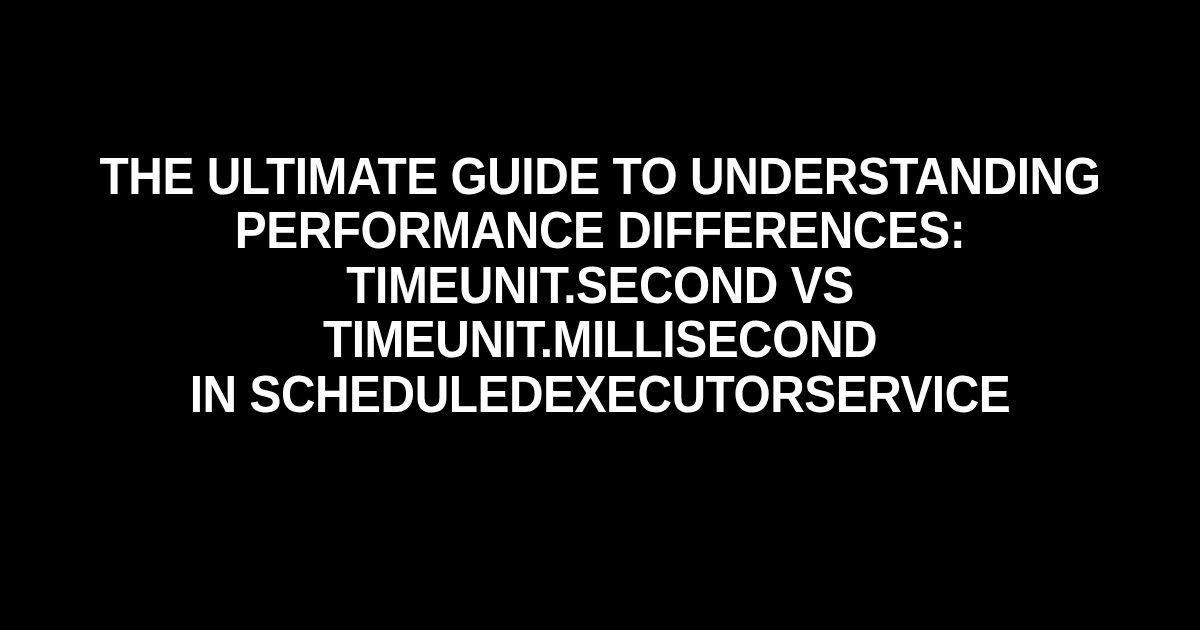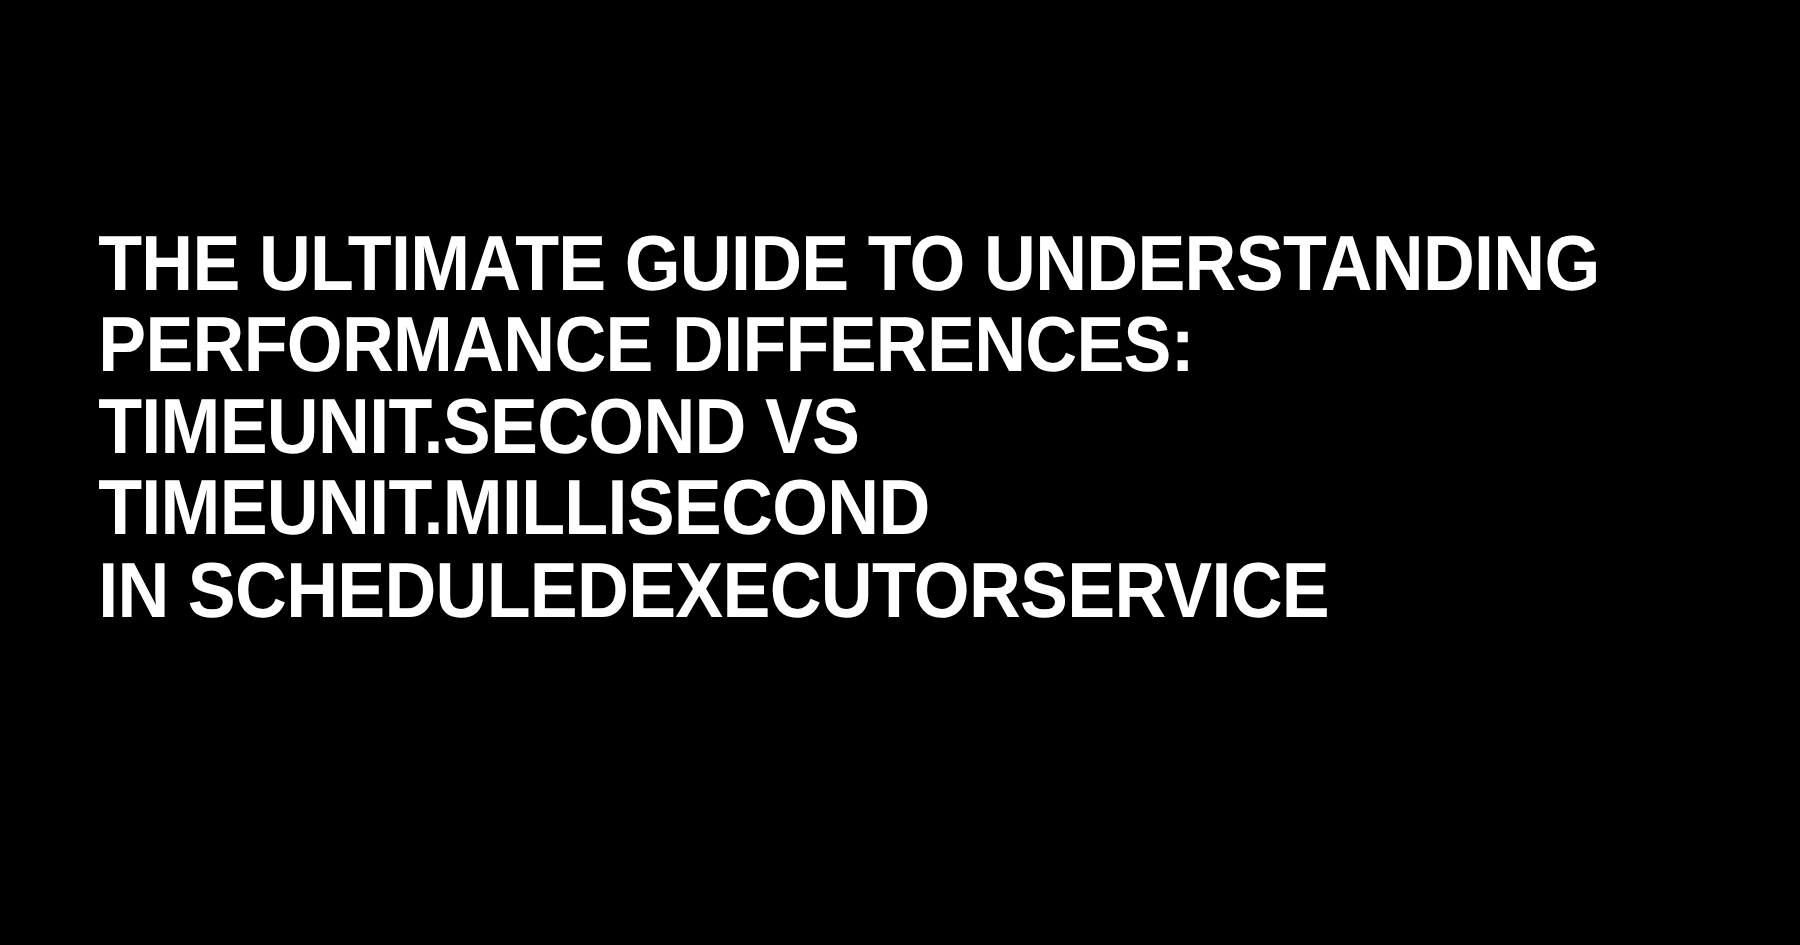--- a/index.html
+++ b/index.html
@@ -12,20 +12,21 @@
       height: 630px;
       background-color: #000000;
       display: flex;
       align-items: center;
       justify-content: center;
       overflow: hidden;
     }
     .title-container {
       width: 100%;
       padding: 0 19px;
+      text-align: center;
       margin-top: -60px;
       text-decoration: underline;
     }
     .title {
       color: #ffffff;
       font-family: 'Arial Black', 'Helvetica Neue', Helvetica, Arial, sans-serif;
       font-weight: 900;
       font-size: 52px;
       line-height: 1.05;
       letter-spacing: -0.5px;

